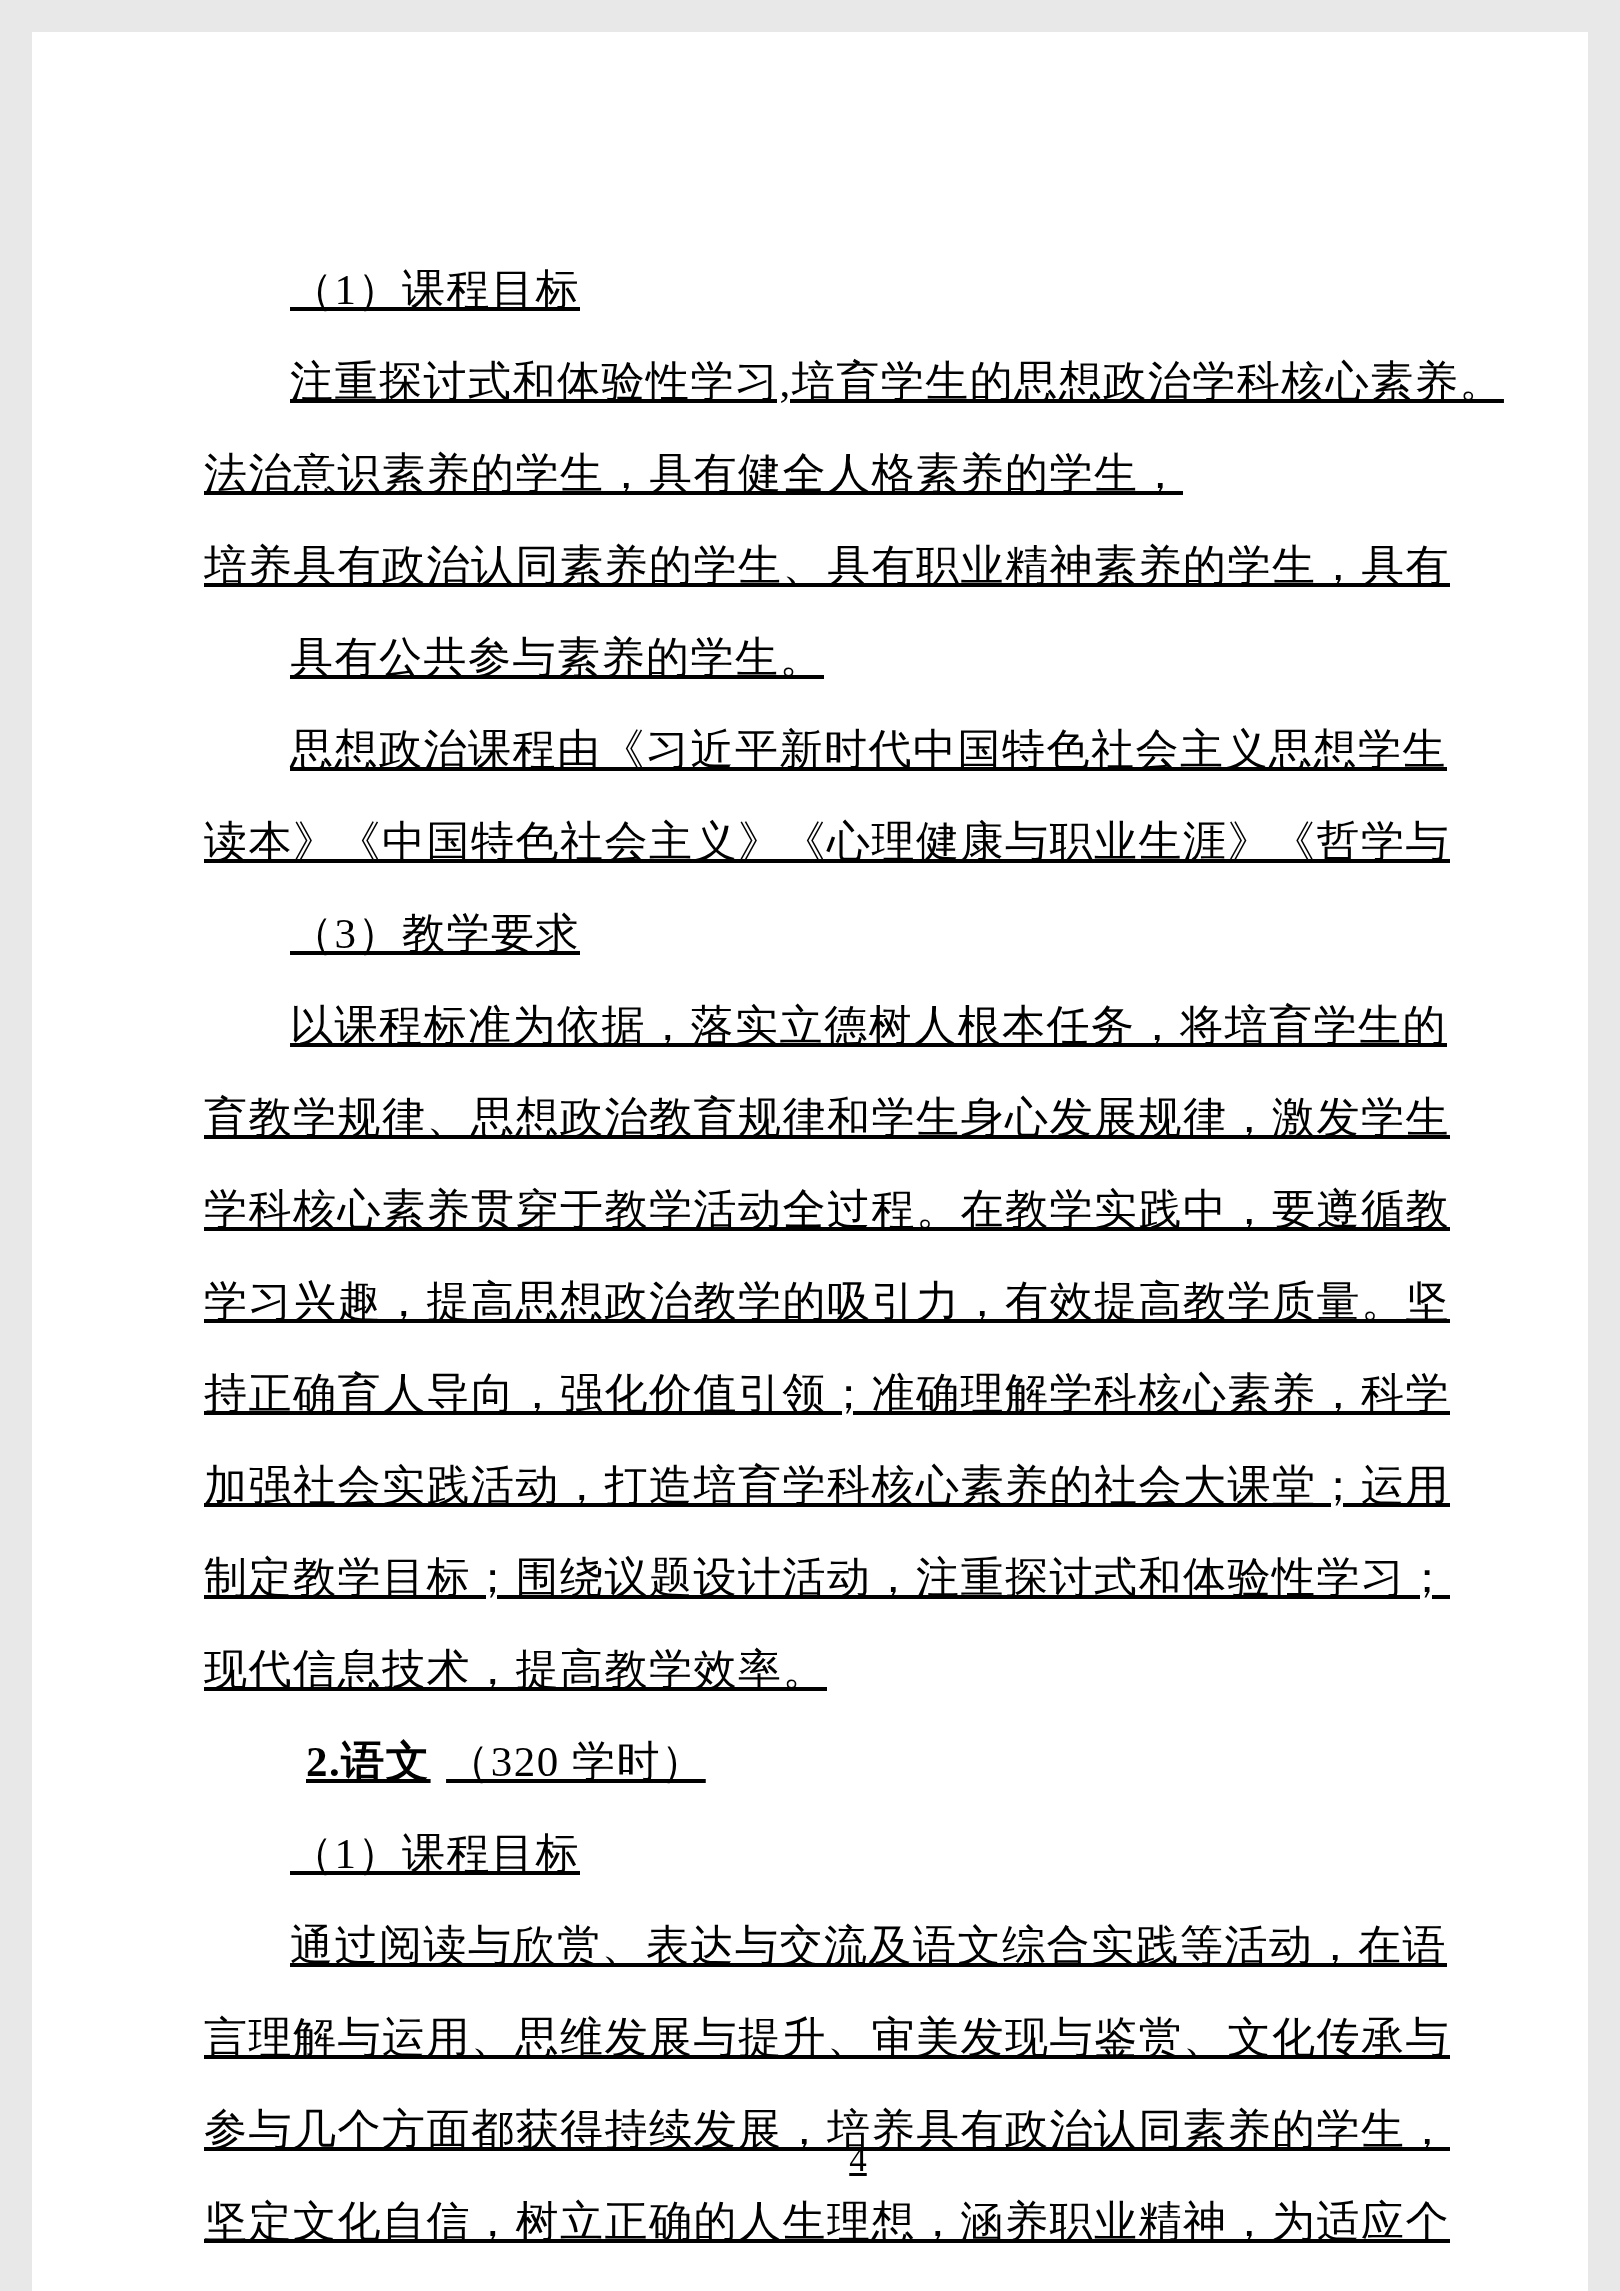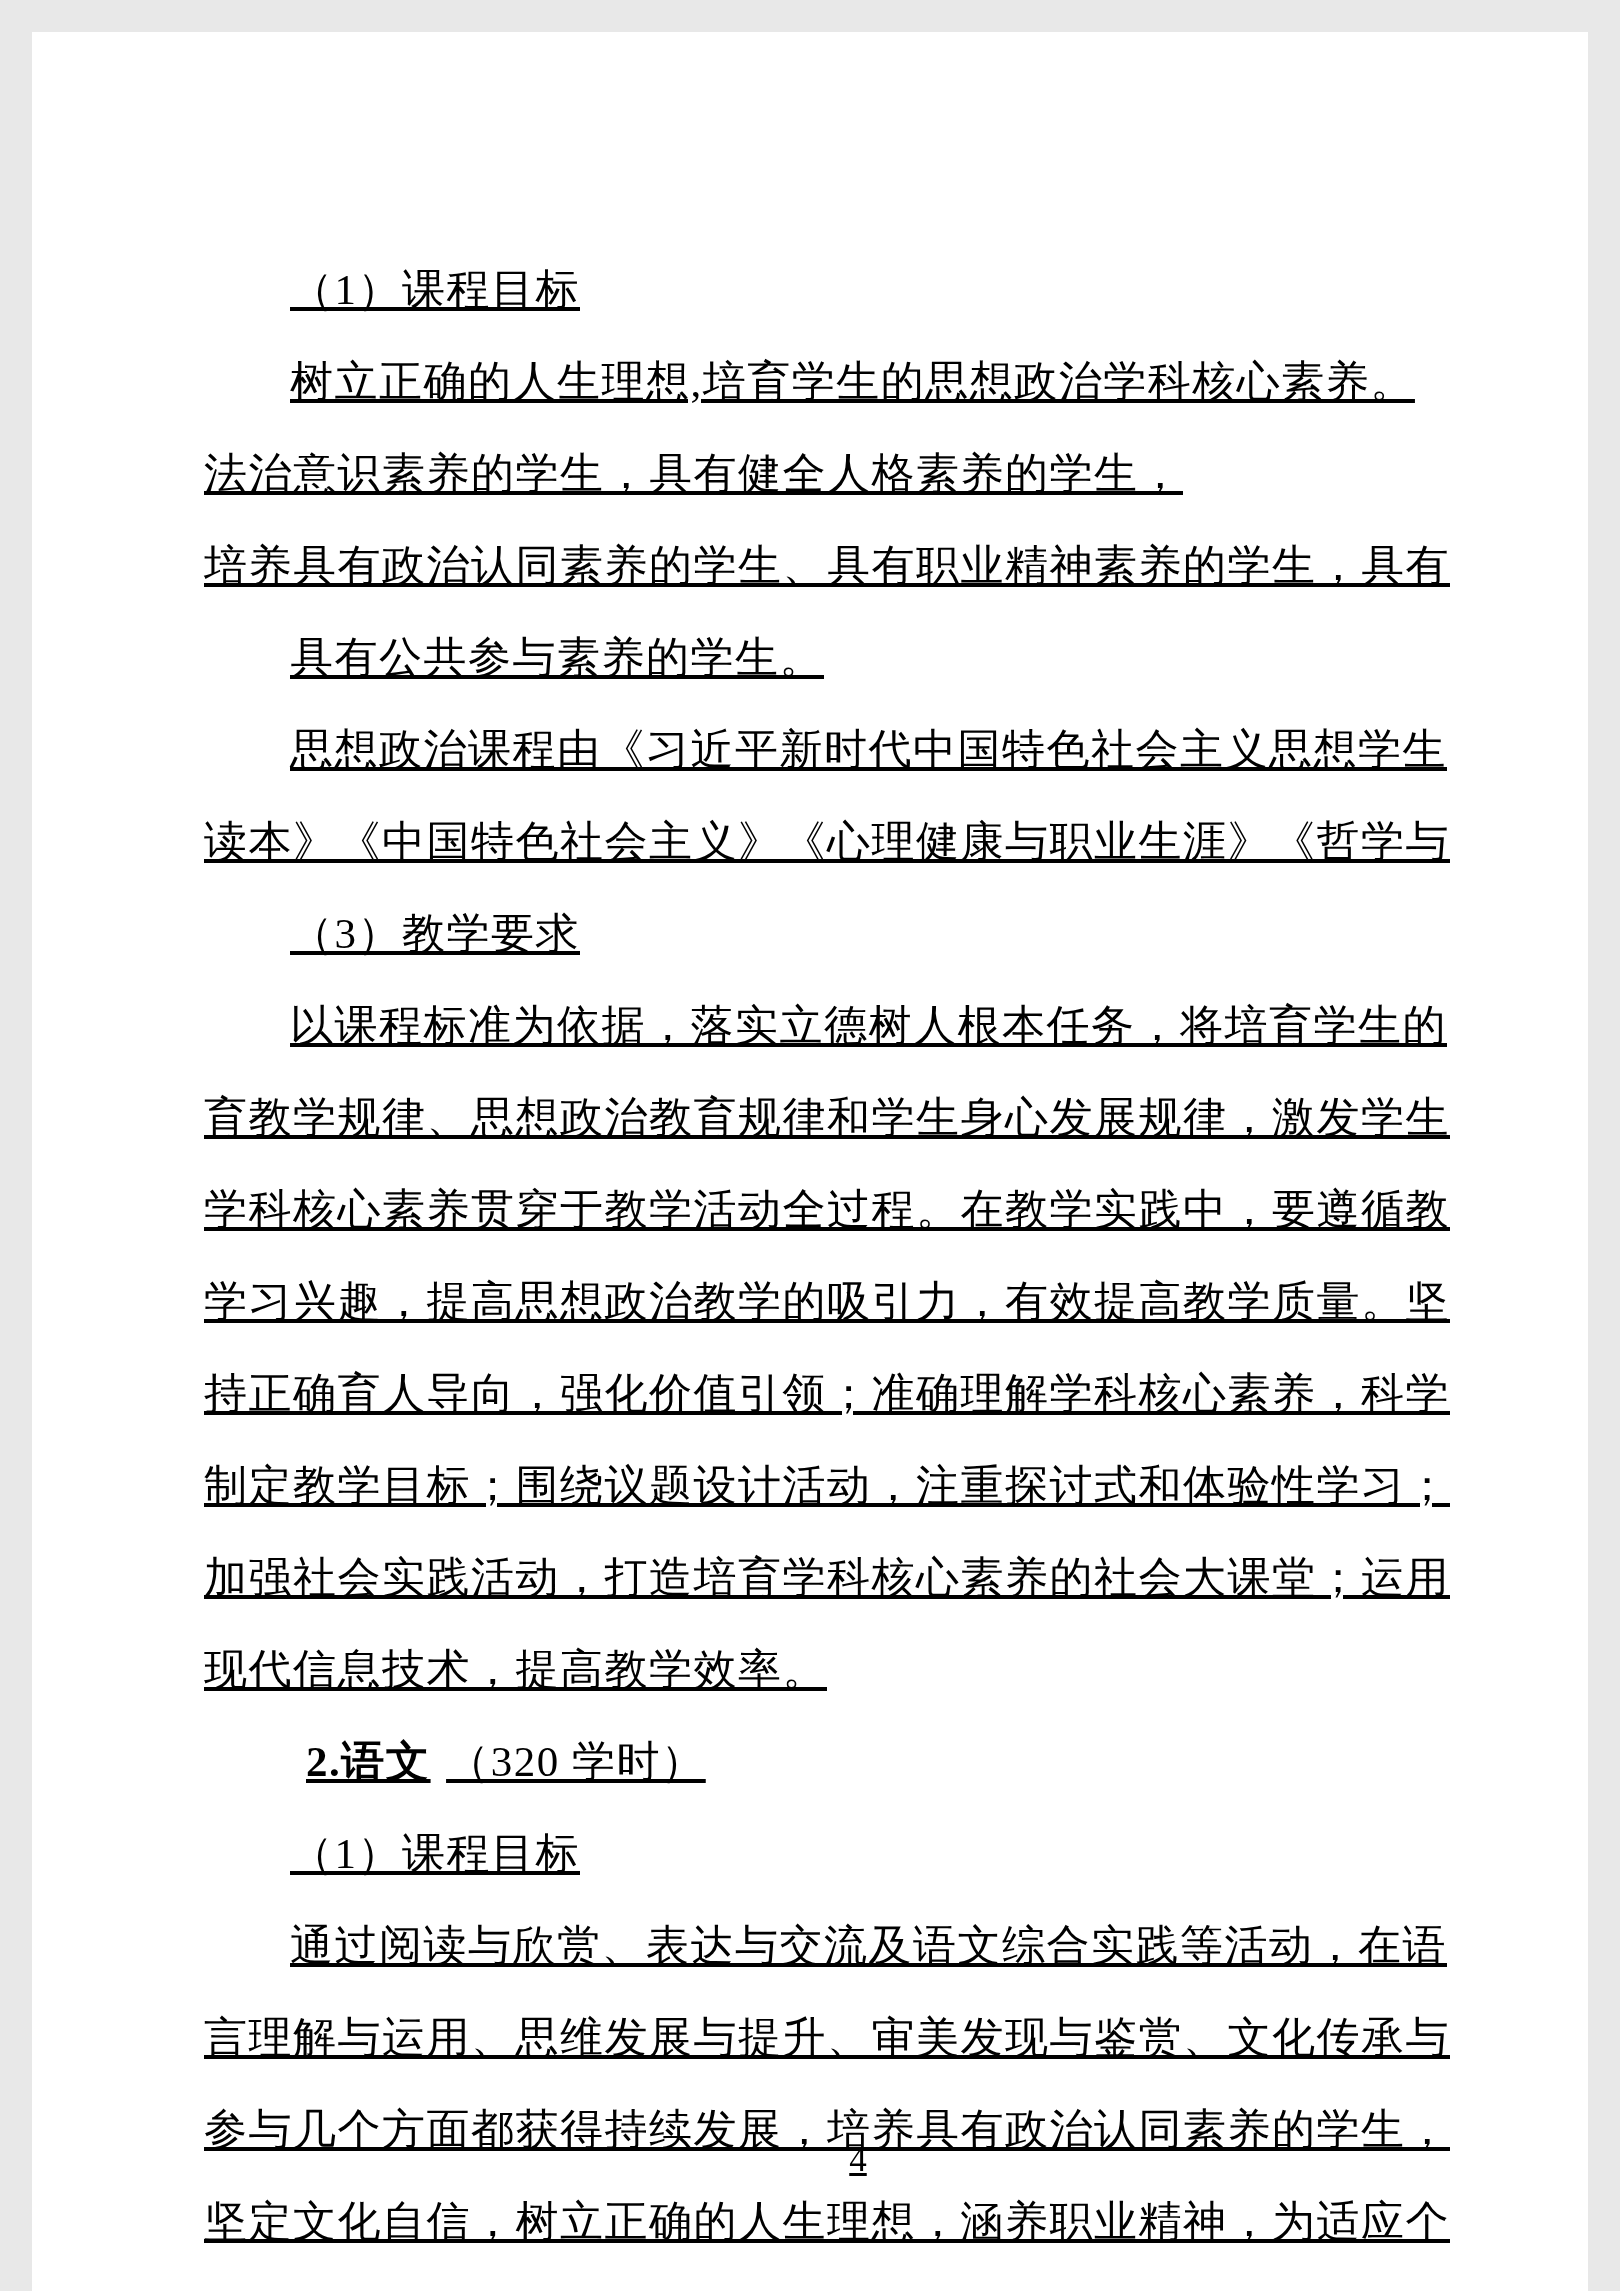--- a/index.html
+++ b/index.html
@@ -41,34 +41,34 @@
     font-size: 35px;
     line-height: 43px;
   }
 </style>
 </head>
 <body>
 
 <div class="page">
   <div class="content">
       <div class="line indent">（1）课程目标</div>
-      <div class="line indent">树立正确的人生理想,培育学生的思想政治学科核心素养。</div>
+      <div class="line indent">注重探讨式和体验性学习,培育学生的思想政治学科核心素养。</div>
       <div class="line">法治意识素养的学生，具有健全人格素养的学生，</div>
       <div class="line">培养具有政治认同素养的学生、具有职业精神素养的学生，具有</div>
       <div class="line indent">具有公共参与素养的学生。</div>
       <div class="line indent">思想政治课程由《习近平新时代中国特色社会主义思想学生</div>
       <div class="line">读本》《中国特色社会主义》《心理健康与职业生涯》《哲学与</div>
       <div class="line indent">（3）教学要求</div>
       <div class="line indent">以课程标准为依据，落实立德树人根本任务，将培育学生的</div>
       <div class="line">育教学规律、思想政治教育规律和学生身心发展规律，激发学生</div>
       <div class="line">学科核心素养贯穿于教学活动全过程。在教学实践中，要遵循教</div>
       <div class="line">学习兴趣，提高思想政治教学的吸引力，有效提高教学质量。坚</div>
       <div class="line">持正确育人导向，强化价值引领；准确理解学科核心素养，科学</div>
+      <div class="line">加强社会实践活动，打造培育学科核心素养的社会大课堂；运用</div>
       <div class="line">制定教学目标；围绕议题设计活动，注重探讨式和体验性学习；</div>
-      <div class="line">加强社会实践活动，打造培育学科核心素养的社会大课堂；运用</div>
       <div class="line">现代信息技术，提高教学效率。</div>
       <div class="line indent"><span class="bold">2.语文</span>（320 学时）</div>
       <div class="line indent">（1）课程目标</div>
       <div class="line indent">通过阅读与欣赏、表达与交流及语文综合实践等活动，在语</div>
       <div class="line">言理解与运用、思维发展与提升、审美发现与鉴赏、文化传承与</div>
       <div class="line">参与几个方面都获得持续发展，培养具有政治认同素养的学生，</div>
       <div class="line">坚定文化自信，树立正确的人生理想，涵养职业精神，为适应个</div>
       <div class="line">人终身发展和社会发展需要提供支撑。</div>
     </div>
   <div class="page-number">4</div>

